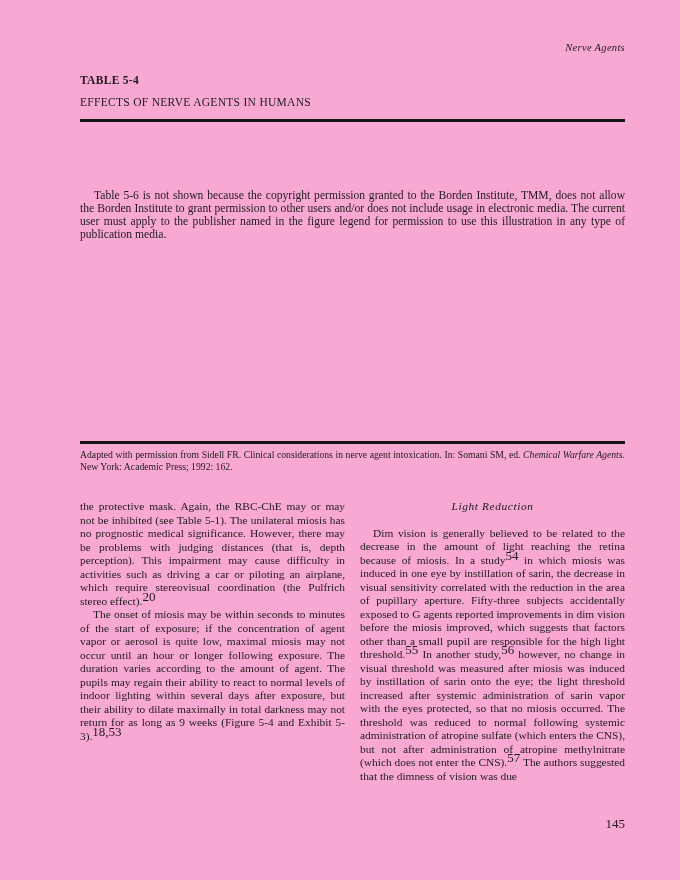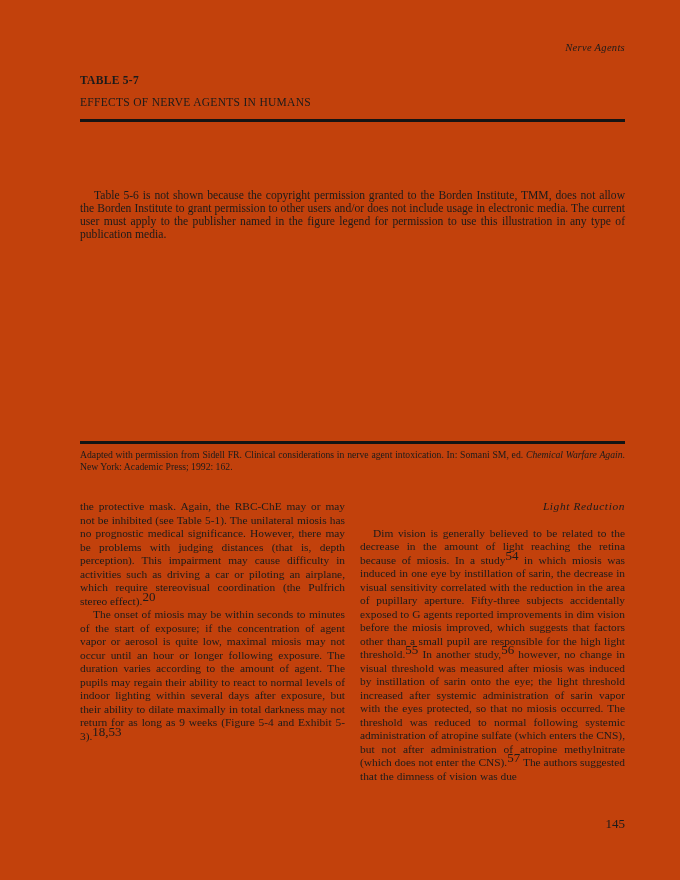--- a/index.html
+++ b/index.html
@@ -4,21 +4,21 @@
 <style>
   html, body {
     margin: 0;
     padding: 0;
     background: #e8e8e8;
   }
   .page {
     position: relative;
     width: 680px;
     height: 880px;
-    background: #c2410c;
+    background: #f9a8d4;
     color: #1b1b1b;
     font-family: "Liberation Serif", "DejaVu Serif", serif;
     overflow: hidden;
     margin: 0 auto;
   }
   .running-head {
     position: absolute;
     top: 42px;
     right: 55px;
     font-style: italic;
@@ -90,21 +90,21 @@
     margin: 0;
   }
   .column p.indent {
     text-indent: 13px;
   }
   .section-heading {
     font-style: italic;
     font-size: 11.4px;
     letter-spacing: 0.6px;
     margin: 0 0 13px 0 !important;
-    text-align: right;
+    text-align: center;
   }
   sup {
     font-size: 13px;
     line-height: 0;
     letter-spacing: 0;
     vertical-align: baseline;
     position: relative;
     top: -4px;
   }
   .page-number {
@@ -114,33 +114,33 @@
     font-size: 13px;
   }
 </style>
 </head>
 <body>
 
 <div class="page">
 
   <div class="running-head">Nerve Agents</div>
 
-  <div class="table-label">TABLE 5-7</div>
+  <div class="table-label">TABLE 5-4</div>
   <div class="table-title">EFFECTS OF NERVE AGENTS IN HUMANS</div>
 
   <div class="rule rule-top"></div>
 
   <div class="copyright">
     <p>Table 5-6 is not shown because the copyright permission granted to the Borden Institute, TMM, does not allow the Borden Institute to grant permission to other users and/or does not include usage in electronic media. The current user must apply to the publisher named in the figure legend for permission to use this illustration in any type of publication media.</p>
   </div>
 
   <div class="rule rule-footnote"></div>
 
   <div class="footnote">
-    <p><span>Adapted with permission from Sidell FR. Clinical considerations in nerve agent intoxication. In: Somani SM, ed. </span><em>Chemical Warfare Again</em><span>. New York: Academic Press; 1992: 162.</span></p>
+    <p><span>Adapted with permission from Sidell FR. Clinical considerations in nerve agent intoxication. In: Somani SM, ed. </span><em>Chemical Warfare Agents</em><span>. New York: Academic Press; 1992: 162.</span></p>
   </div>
 
   <div class="body-columns">
 
     <div class="column">
       <p><span>the protective mask. Again, the RBC-ChE may or may not be inhibited (see Table 5-1). The unilateral miosis has no prognostic medical significance. However, there may be problems with judging distances (that is, depth perception). This impairment may cause difficulty in activities such as driving a car or piloting an airplane, which require stereovisual coordination (the Pulfrich stereo effect).</span><sup>20</sup></p>
       <p class="indent"><span>The onset of miosis may be within seconds to minutes of the start of exposure; if the concentration of agent vapor or aerosol is quite low, maximal miosis may not occur until an hour or longer following exposure. The duration varies according to the amount of agent. The pupils may regain their ability to react to normal levels of indoor lighting within several days after exposure, but their ability to dilate maximally in total darkness may not return for as long as 9 weeks (Figure 5-4 and Exhibit 5-3).</span><sup>18,53</sup></p>
     </div>
 
     <div class="column">

